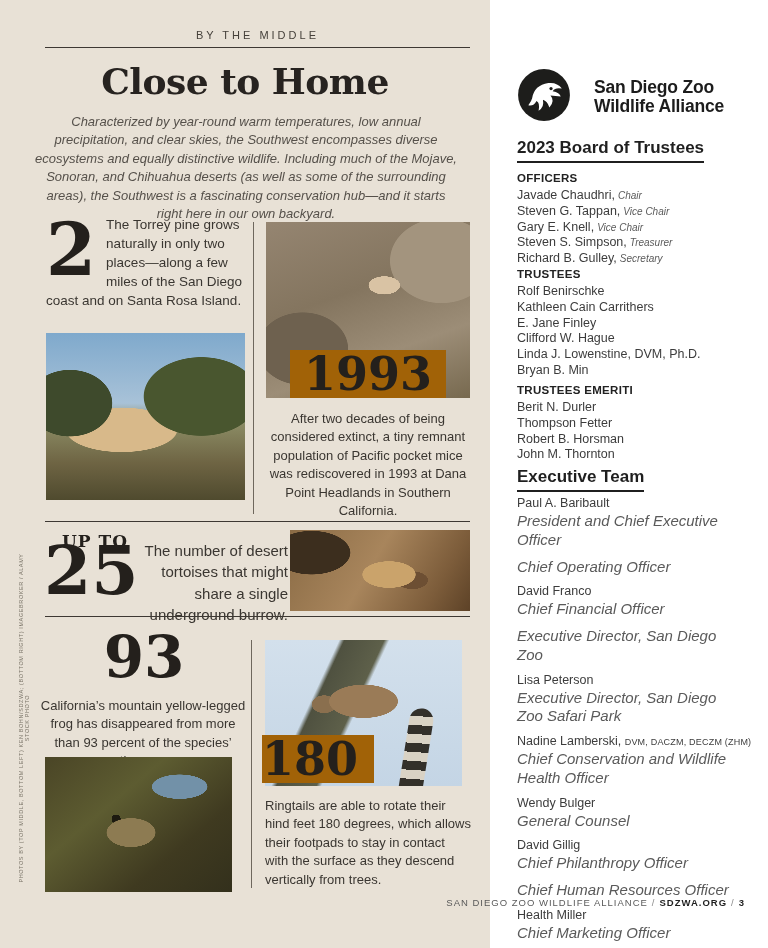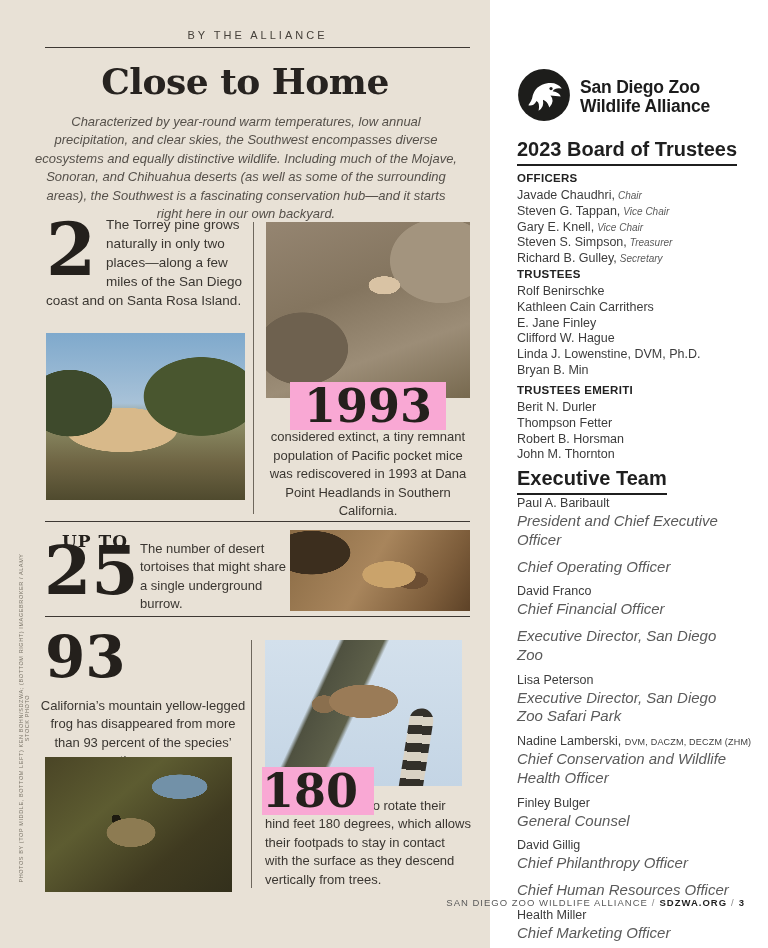--- a/index.html
+++ b/index.html
@@ -24,35 +24,35 @@
   .intro{position:absolute;left:35px;top:113px;width:422px;margin:0;text-align:center;
          font-size:13px;line-height:1.42;color:#55504a;font-style:italic;}
 
   .bignum{font-family:"DejaVu Serif","Liberation Serif",serif;font-weight:700;color:#24201c;}
 
   .stat-torrey{position:absolute;left:46px;top:216px;width:204px;
                font-size:13.5px;line-height:1.4;color:#3a3631;}
   .stat-torrey .n2{float:left;font-size:72px;line-height:.82;margin:4px 10px 0 0;}
 
   .numbox{position:absolute;z-index:3;}
-  .numbox span{display:inline-block;background:#f9a8d4;
+  .numbox span{display:inline-block;background:#a16207;
                font-family:"DejaVu Serif","Liberation Serif",serif;font-weight:700;
-               font-size:46px;line-height:1.05;color:#24201c;margin-top:32px;}
+               font-size:46px;line-height:1.05;color:#24201c;}
   .numbox-1993{left:266px;top:350px;width:204px;text-align:center;}
   .numbox-1993 span{padding:0 14px;}
   .text-1993{position:absolute;left:264px;top:410px;width:208px;margin:0;text-align:center;
              font-size:13px;line-height:1.42;}
 
   .upto{position:absolute;left:62px;top:531px;font-family:"DejaVu Serif",serif;
         font-weight:700;font-size:17px;letter-spacing:1px;color:#24201c;}
   .n25{position:absolute;left:44px;top:536px;font-size:68px;line-height:1;}
   .text-25{position:absolute;left:140px;top:540px;width:148px;margin:0;
-           font-size:13px;line-height:1.42;}
-
-  .n93{position:absolute;left:45px;top:628px;width:198px;
+           font-size:15px;line-height:1.42;text-align:right;}
+
+  .n93{position:absolute;left:45px;top:628px;width:198px;text-align:center;
        font-size:58px;line-height:1;}
   .text-93{position:absolute;left:40px;top:697px;width:206px;margin:0;text-align:center;
            font-size:13px;line-height:1.42;}
 
   .numbox-180{left:262px;top:735px;}
   .numbox-180 span{padding:0 16px 0 0;}
   .text-180{position:absolute;left:265px;top:797px;width:206px;margin:0;
             font-size:13px;line-height:1.42;}
 
   .credit{position:absolute;left:-141px;top:712px;width:330px;text-align:center;
@@ -86,23 +86,23 @@
     radial-gradient(ellipse 62px 30px at 50% 42%, #9a7b57 0 55%, transparent 56%),
     radial-gradient(ellipse 22px 16px at 30% 44%, #8a6f4e 0 55%, transparent 56%),
     radial-gradient(circle 4px at 31% 45%, #241f19 0 90%, transparent 91%),
     linear-gradient(115deg, transparent 28%, #4f5140 30%, #5e604a 45%, transparent 47%),
     linear-gradient(180deg,#d3e0ec 0%,#c4d5e5 100%);}
   .tail{position:absolute;right:34px;bottom:-14px;width:24px;height:92px;border-radius:12px;
         transform:rotate(9deg);
         background:repeating-linear-gradient(175deg,#33302a 0 9px,#d9d2c4 9px 18px);}
 
   
-  .logo-row{position:absolute;left:517px;top:68px;display:flex;align-items:center;gap:9px;}
+  .logo-row{position:absolute;left:517px;top:68px;display:flex;align-items:center;gap:23px;}
   .logo-text{font-weight:700;font-size:17.5px;line-height:1.1;color:#1c1c1c;letter-spacing:-0.2px;}
-  .sb-heading{position:absolute;left:517px;font-size:20px;font-weight:700;color:#1f1f1f;
+  .sb-heading{position:absolute;left:517px;font-size:17px;font-weight:700;color:#1f1f1f;
               border-bottom:2px solid #1f1f1f;padding-bottom:3px;}
   .board-heading{top:138px;}
   .exec-heading{top:467px;}
   .sb-sub{position:absolute;left:517px;font-size:11.5px;font-weight:700;color:#222;
           letter-spacing:.3px;}
   .officers-h{top:172px;} .trustees-h{top:268px;} .emeriti-h{top:384px;}
   .plist{position:absolute;left:517px;margin:0;font-size:12.5px;color:#3c3c3c;}
   .plist div{line-height:15.8px;}
   .officers-l{top:188px;} .trustees-l{top:284px;} .emeriti-l{top:400px;}
   .ptitle{font-style:italic;font-size:10px;color:#5a5a5a;margin-left:3px;}
@@ -116,21 +116,21 @@
           color:#5a5a5a;white-space:nowrap;}
   .footer .sep{color:#8a8a8a;padding:0 4px;}
   .footer .strong{font-weight:700;color:#1f1f1f;}
 </style>
 </head>
 <body>
 
 <div class="page">
   <div class="beige-panel"></div>
 
-  <div class="kicker">BY THE ALLIANCE</div>
+  <div class="kicker">BY THE MIDDLE</div>
   <div class="rule rule-top"></div>
   <h1 class="title">Close to Home</h1>
   <p class="intro">Characterized by year-round warm temperatures, low annual precipitation, and clear skies, the Southwest encompasses diverse ecosystems and equally distinctive wildlife. Including much of the Mojave, Sonoran, and Chihuahua deserts (as well as some of the surrounding areas), the Southwest is a fascinating conservation hub—and it starts right here in our own backyard.</p>
 
   <div class="stat-torrey">
     <span class="bignum n2">2</span>
     <span>The Torrey pine grows naturally in only two places—along a few miles of the San Diego coast and on Santa Rosa Island.</span>
   </div>
   <div class="photo photo-torrey"></div>
 
@@ -227,21 +227,21 @@
     </div>
     <div class="exec-item">
       <div class="exec-name"><span>Lisa Peterson</span> <span class="exec-suffix"></span></div>
       <div class="exec-title">Executive Director, San Diego Zoo Safari Park</div>
     </div>
     <div class="exec-item">
       <div class="exec-name"><span>Nadine Lamberski,</span> <span class="exec-suffix">DVM, DACZM, DECZM (ZHM)</span></div>
       <div class="exec-title">Chief Conservation and Wildlife Health Officer</div>
     </div>
     <div class="exec-item">
-      <div class="exec-name"><span>Finley Bulger</span> <span class="exec-suffix"></span></div>
+      <div class="exec-name"><span>Wendy Bulger</span> <span class="exec-suffix"></span></div>
       <div class="exec-title">General Counsel</div>
     </div>
     <div class="exec-item">
       <div class="exec-name"><span>David Gillig</span> <span class="exec-suffix"></span></div>
       <div class="exec-title">Chief Philanthropy Officer</div>
     </div>
     <div class="exec-item">
       <div class="exec-title">Chief Human Resources Officer</div>
     </div>
     <div class="exec-item">

